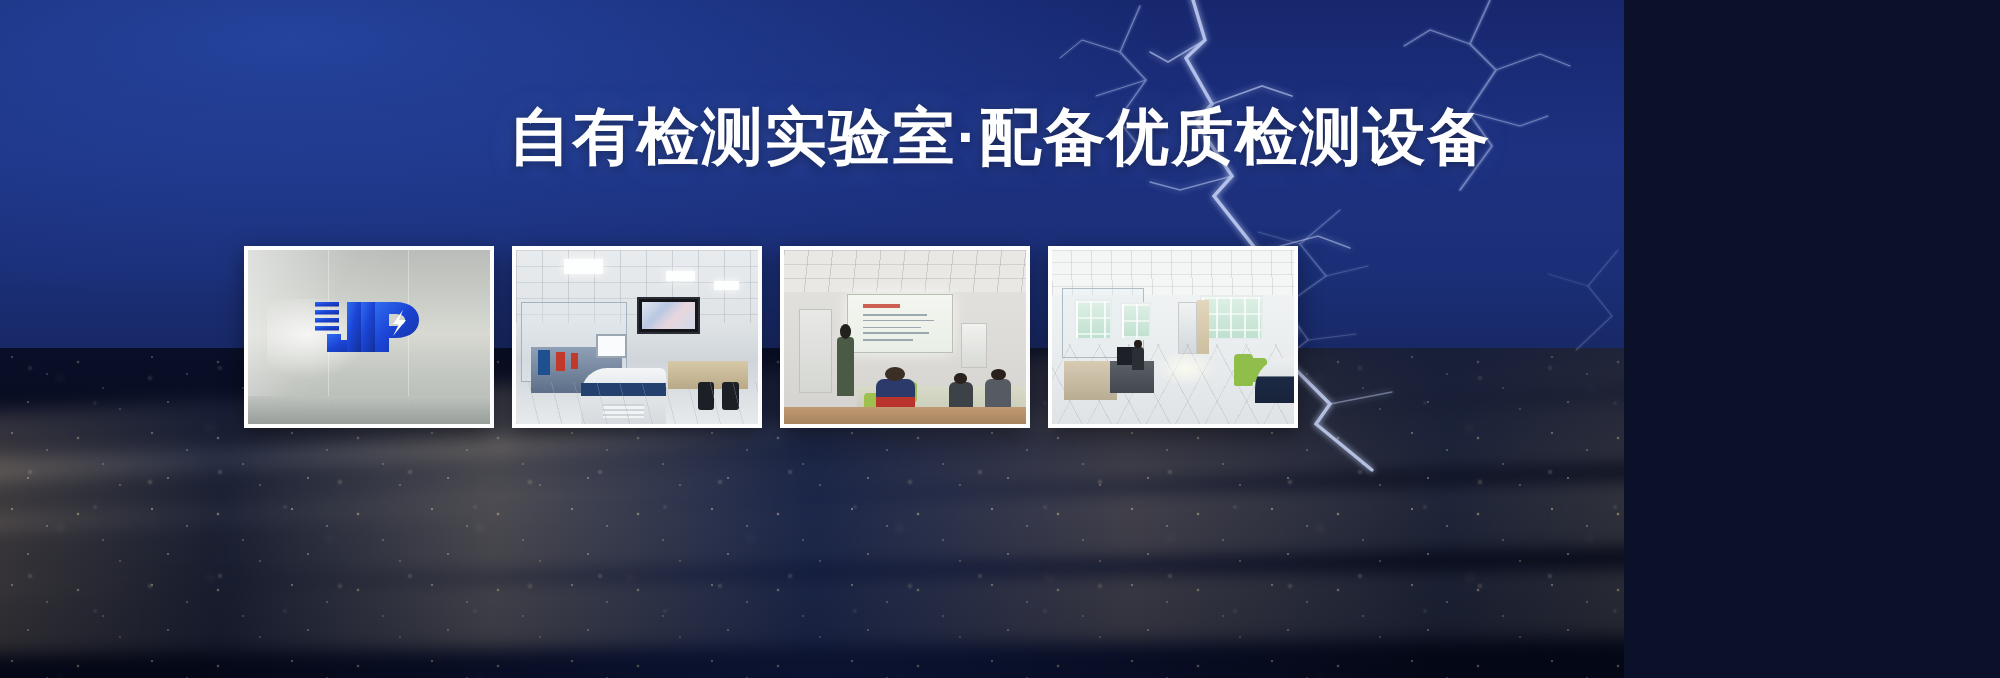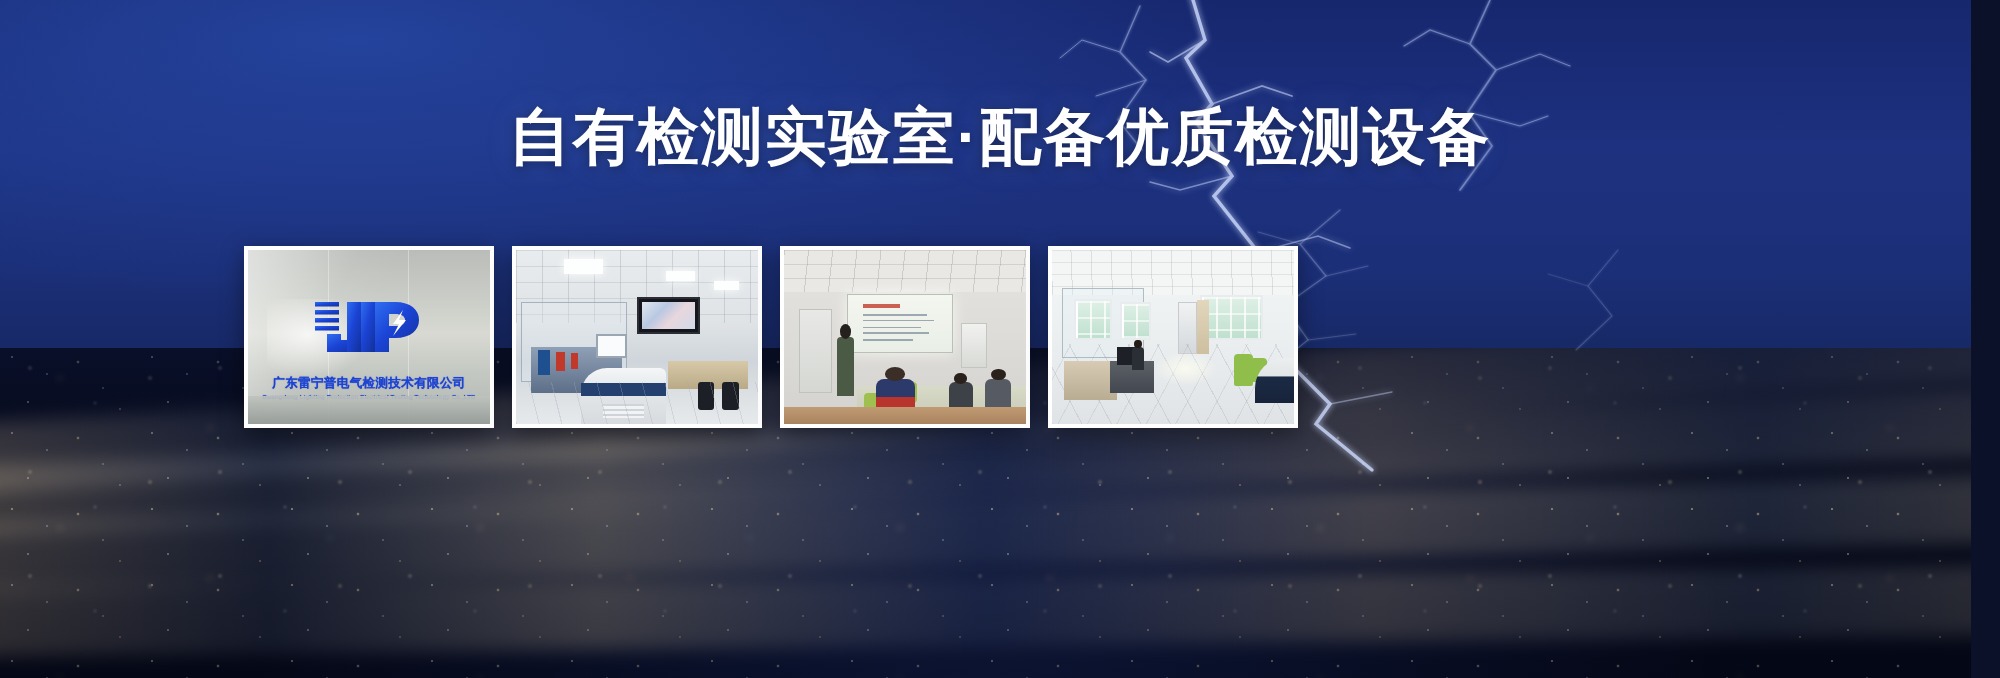--- a/index.html
+++ b/index.html
@@ -1,21 +1,21 @@
 <!DOCTYPE html>
 <html><head>
 <meta charset="utf-8">
 <title>LNP Banner</title>
 <style>
   * { margin:0; padding:0; box-sizing:border-box; }
   html,body { width:2000px; height:678px; overflow:hidden; background:#0a1128; }
   body { font-family:"Liberation Sans","DejaVu Sans",sans-serif; }
 
   .banner {
-    position:relative; width:1971px; height:678px; overflow:hidden;
+    position:relative; width:1624px; height:678px; overflow:hidden;
     background:
       radial-gradient(ellipse 1400px 420px at 18% 6%, #24439c 0%, rgba(36,67,156,0) 62%),
       linear-gradient(180deg,
         #17276e 0%,
         #1d3180 22%,
         #1b2f78 40%,
         #16265f 56%,
         #101b45 70%,
         #0a1230 84%,
         #070d22 100%);
@@ -361,24 +361,20 @@
 
             <path d="M48 8 L62 8 L62 58 L48 58 Z" fill="url(#lg)"></path>
 
             <path d="M62 8 L82 8 C98 8 106 16 106 26 C106 36 98 44 82 44 L76 44 L76 32 L82 32
                      C88 32 92 30 92 26 C92 22 88 20 82 20 L76 20 L76 58 L62 58 Z" fill="url(#lg)"></path>
 
             <path d="M90 16 L80 30 L86 30 L80 42 L93 26 L86 26 Z" fill="#ffffff"></path>
           </svg>
         </div>
 
-        <div class="cname">
-          <span>广东雷宁普电气检测技术有限公司</span>
-          <span class="en">Guangdong Lighting Protection Electrical Testing Technology Co.,LTD</span>
-        </div>
         <span class="floor"></span>
       </div>
     </div>
 
     <div class="card">
       <div class="photo p2">
         <span class="ceil"></span>
         <span class="panel" style="left:20%;top:5%;width:16%;height:9%;"></span>
         <span class="panel" style="left:62%;top:12%;width:12%;height:6%;"></span>
         <span class="panel" style="left:82%;top:18%;width:10%;height:5%;"></span>

